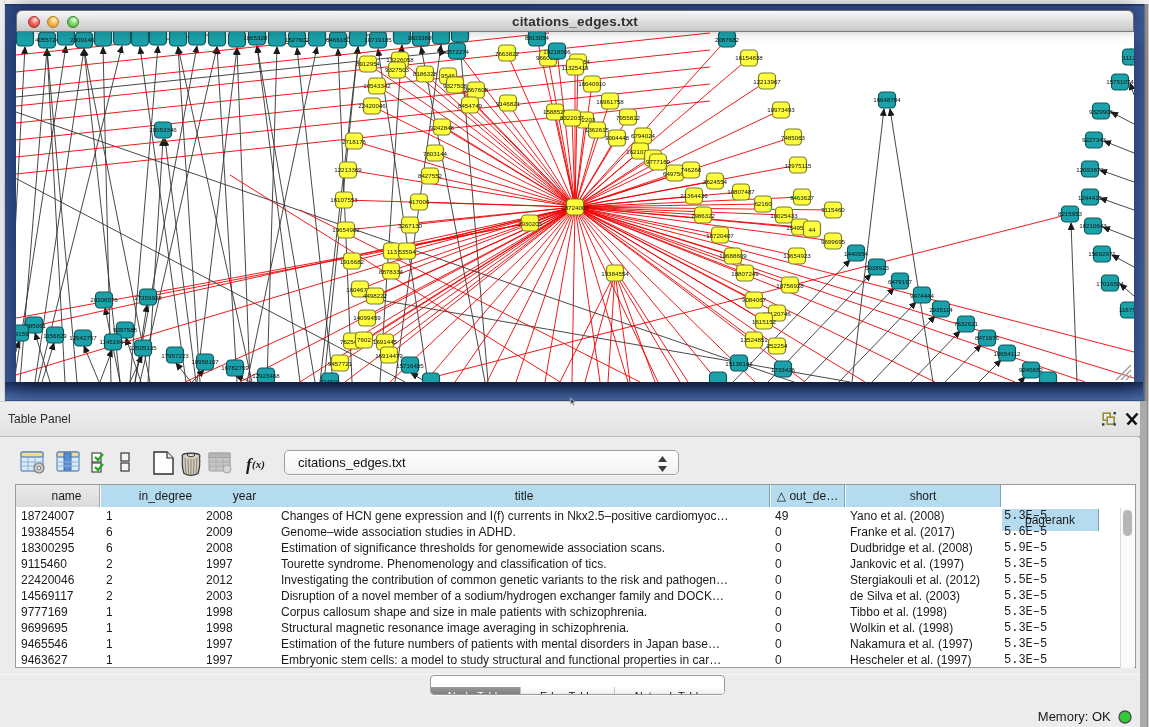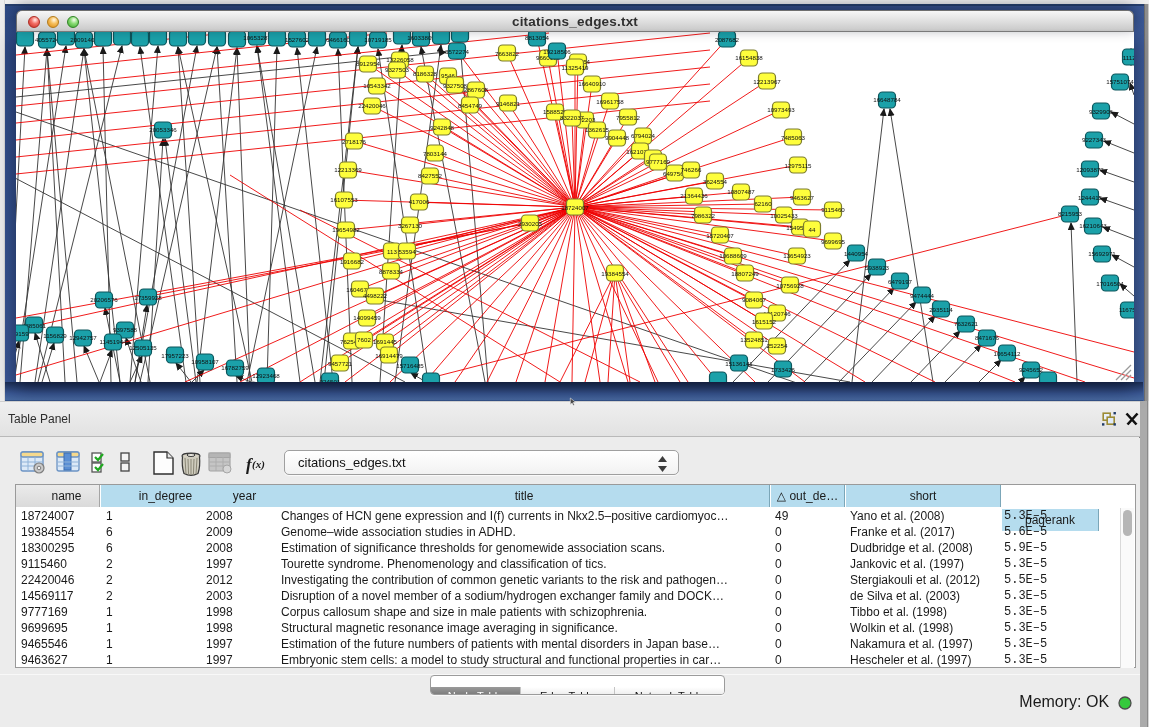--- a/index.html
+++ b/index.html
@@ -38,21 +38,21 @@
 .tr span { position:absolute; top:0; line-height:16px; }
 .c0 { left:5px; } .c1 { left:90px; } .c2 { left:190px; } .c3 { left:265px; }
 .c4 { left:759px; } .c5 { left:834px; } .c6 { left:988px;font-family:Liberation Mono, monospace; }
 #vsb { position:absolute; right:1px; top:23px; width:14px; height:160px; background:#fafafa; border-left:1px solid #d9d9d9; }
 #vsb .th { position:absolute; left:2px; top:2px; width:9px; height:26px; border-radius:5px; background:#b6b6b6; }
 #tabs { position:absolute; left:430px; top:675px; height:20px; border:1px solid #9b9b9b; border-radius:4px;
   overflow:hidden; display:flex; background:#fff; box-shadow:0 1px 0 rgba(255,255,255,.7); }
 #tabs div { font-size:11px; line-height:19px; text-align:center;margin-top:11px; }
 #tabs .sel { background:linear-gradient(#9a9a9a,#7e7e7e); color:#fff; width:89px; }
 #tabs .ns { background:linear-gradient(#ffffff,#efefef); color:#111; }
-#memory { position:absolute; right:17px; top:693px; font-size:16px; color:#1a1a1a; }
+#memory { position:absolute; right:17px; top:709px; font-size:13px; color:#1a1a1a; }
 #hline { position:absolute; left:0px; top:674px; width:1140px; height:1px; background:#d5d5d5; border-bottom:1px solid #f8f8f8; }
 </style></head>
 <body>
 <div id="desktop"></div>
 <div id="band"></div>
 <div id="topsliver"></div>
 <div id="lsliver"></div>
 <div id="rstrip"></div>
 <div id="rstriptop"></div>
 <div id="canvas">
@@ -705,21 +705,21 @@
       <span class="c2">1998</span>
       <span class="c3">Corpus callosum shape and size in male patients with schizophrenia.</span>
       <span class="c4">0</span>
       <span class="c5">Tibbo et al. (1998)</span>
       <span class="c6">5.3E–5</span>
     </div>
 <div class="tr" style="top:135px">
       <span class="c0">9699695</span>
       <span class="c1">1</span>
       <span class="c2">1998</span>
-      <span class="c3">Structural magnetic resonance image averaging in significance.</span>
+      <span class="c3">Structural magnetic resonance image averaging in schizophrenia.</span>
       <span class="c4">0</span>
       <span class="c5">Wolkin et al. (1998)</span>
       <span class="c6">5.3E–5</span>
     </div>
 <div class="tr" style="top:151px">
       <span class="c0">9465546</span>
       <span class="c1">1</span>
       <span class="c2">1997</span>
       <span class="c3">Estimation of the future numbers of patients with mental disorders in Japan base…</span>
       <span class="c4">0</span>

